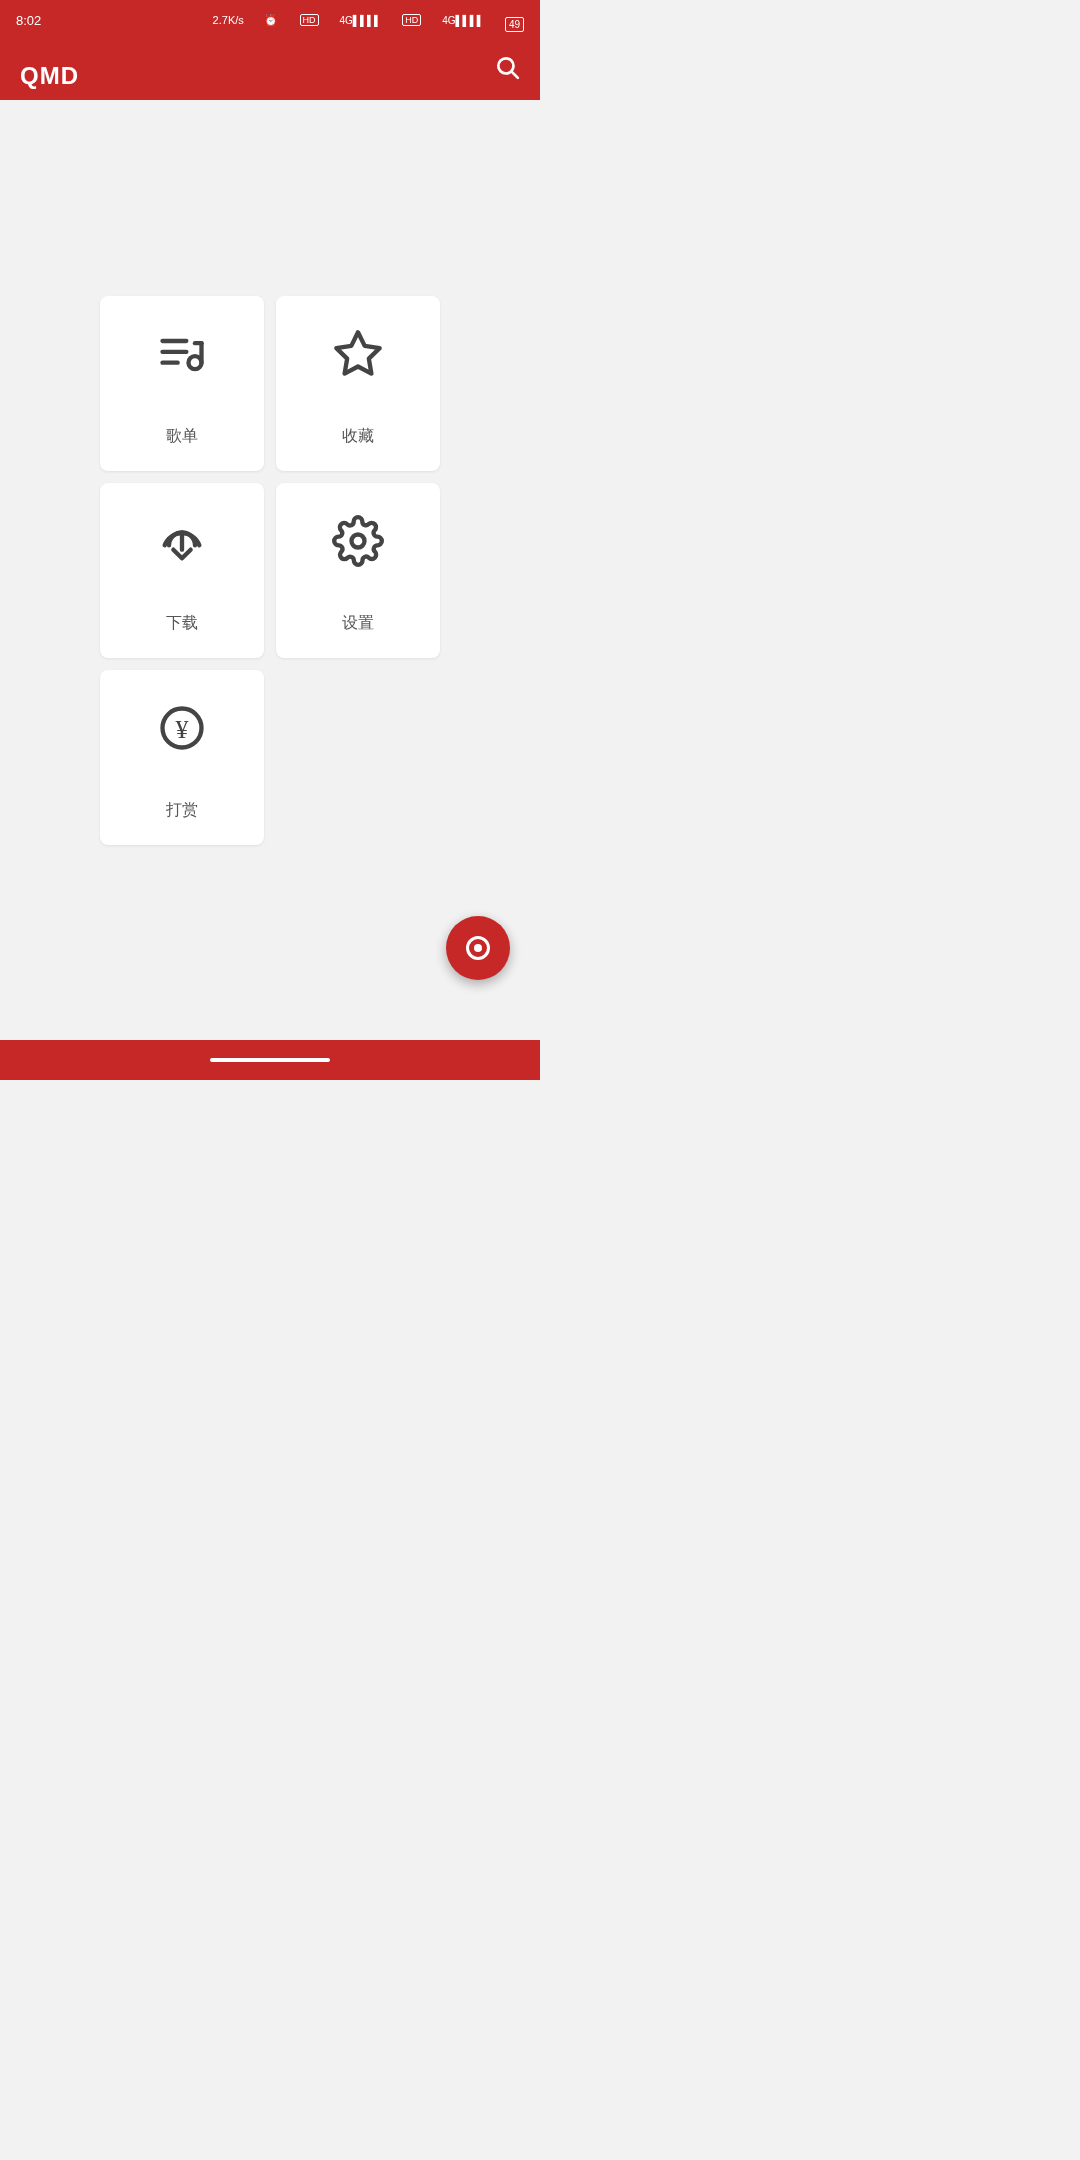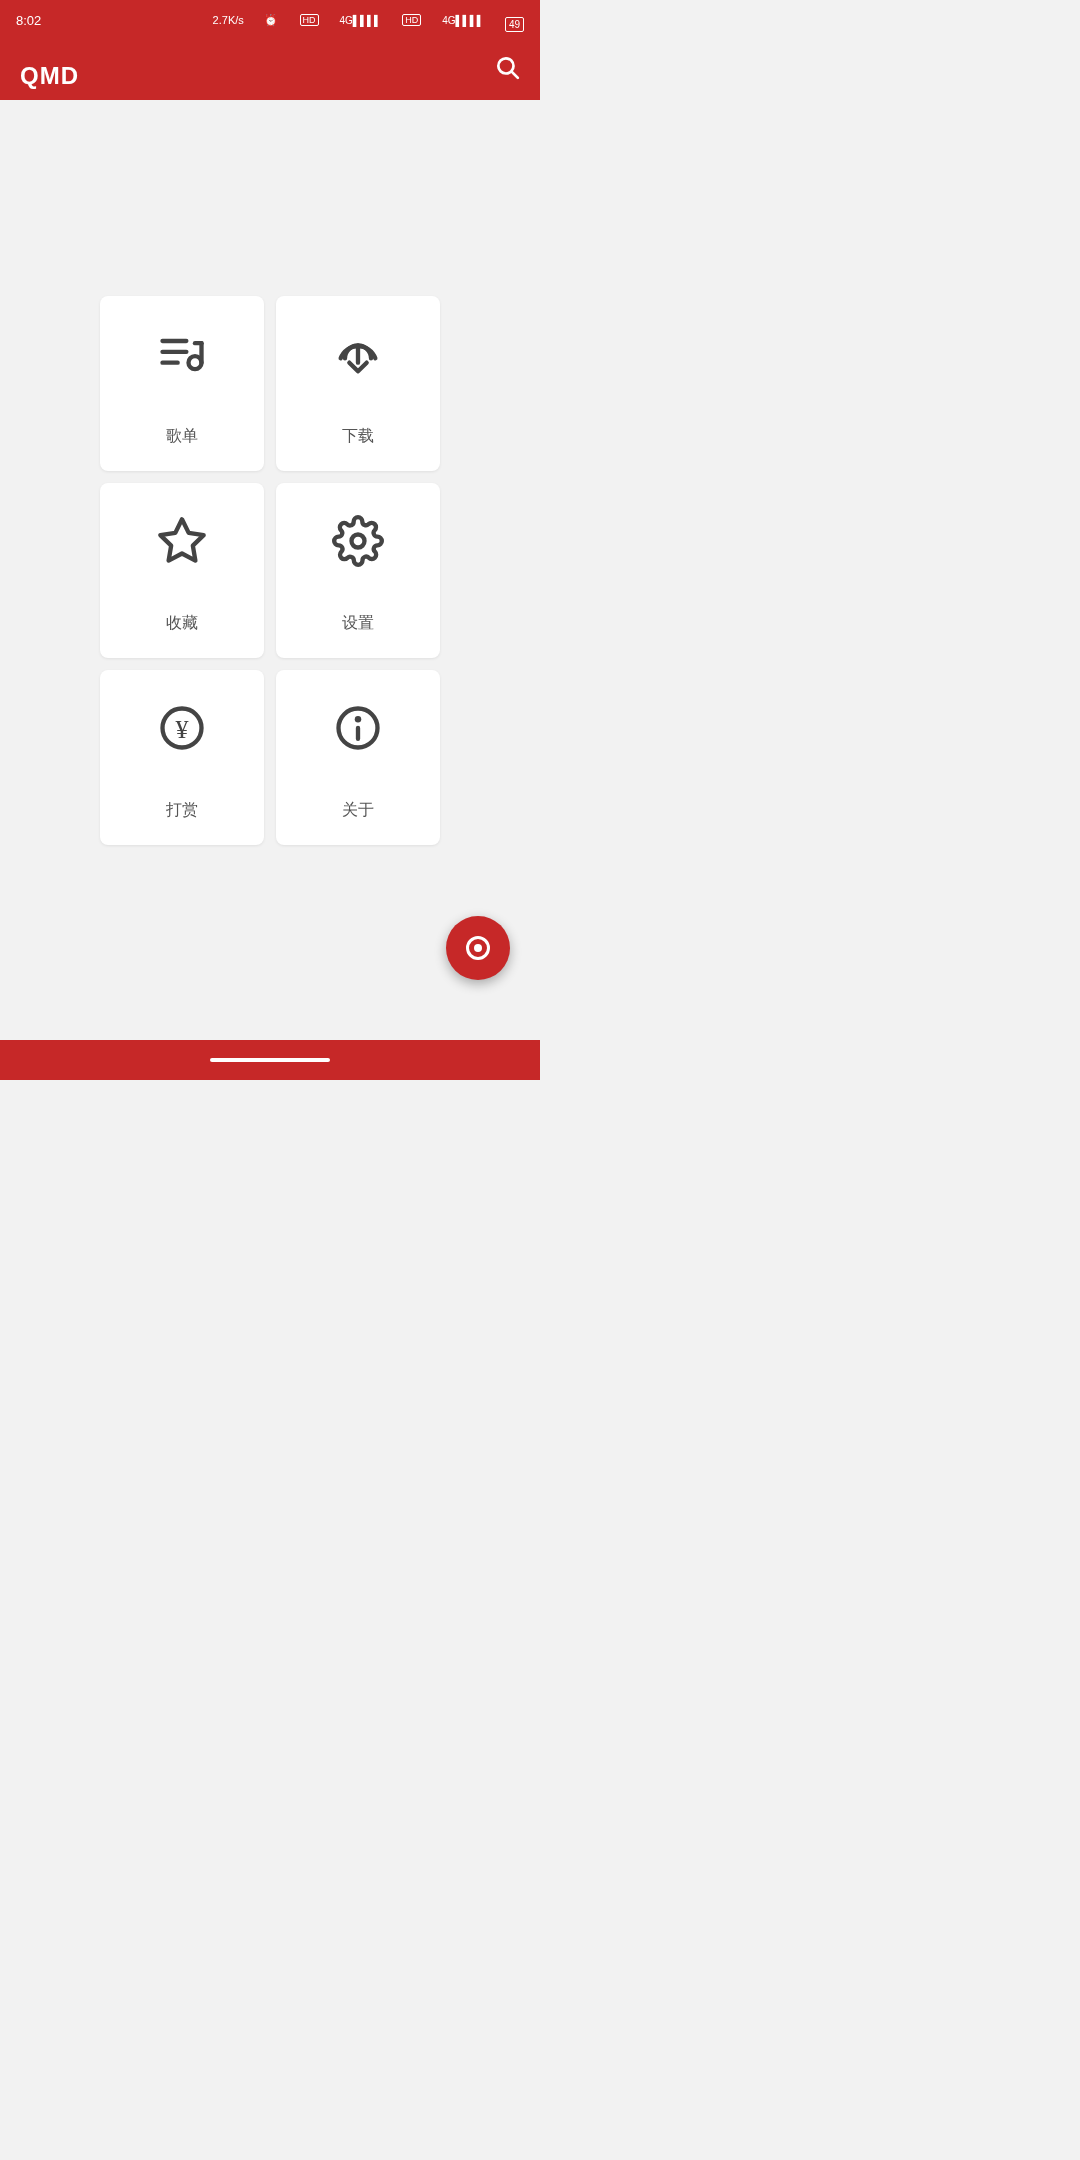--- a/index.html
+++ b/index.html
@@ -196,68 +196,58 @@
             <line x1="21" y1="7" x2="21" y2="16"></line>
             <line x1="18" y1="7" x2="21" y2="7"></line>
           </svg>
         </div>
         <span class="grid-label">歌单</span>
       </div>
 
       <div class="grid-item">
         <div class="grid-icon">
           <svg viewBox="0 0 24 24" stroke-linecap="round" stroke-linejoin="round">
+            <polygon points="12,2 15.09,8.26 22,9.27 17,14.14 18.18,21.02 12,17.77 5.82,21.02 7,14.14 2,9.27 8.91,8.26"></polygon>
+          </svg>
+        </div>
+        <span class="grid-label">收藏</span>
+      </div>
+
+      <div class="grid-item">
+        <div class="grid-icon">
+          <svg viewBox="0 0 24 24" stroke-linecap="round" stroke-linejoin="round">
             <path d="M18 14a6 6 0 0 0-12 0"></path>
             <path d="M12 8v8"></path>
             <polyline points="8,16 12,20 16,16"></polyline>
             <path d="M4 14a8.5 8.5 0 0 1 16 0"></path>
           </svg>
         </div>
         <span class="grid-label">下载</span>
       </div>
 
       <div class="grid-item">
         <div class="grid-icon">
           <svg viewBox="0 0 24 24" stroke-linecap="round" stroke-linejoin="round">
-            <polygon points="12,2 15.09,8.26 22,9.27 17,14.14 18.18,21.02 12,17.77 5.82,21.02 7,14.14 2,9.27 8.91,8.26"></polygon>
-          </svg>
-        </div>
-        <span class="grid-label">收藏</span>
-      </div>
-
-      <div class="grid-item">
-        <div class="grid-icon">
-          <svg viewBox="0 0 24 24" stroke-linecap="round" stroke-linejoin="round">
             <circle cx="12" cy="12" r="3"></circle>
             <path d="M19.4 15a1.65 1.65 0 0 0 .33 1.82l.06.06a2 2 0 1 1-2.83 2.83l-.06-.06a1.65 1.65 0 0 0-1.82-.33 1.65 1.65 0 0 0-1 1.51V21a2 2 0 1 1-4 0v-.09A1.65 1.65 0 0 0 9 19.4a1.65 1.65 0 0 0-1.82.33l-.06.06a2 2 0 1 1-2.83-2.83l.06-.06A1.65 1.65 0 0 0 4.68 15a1.65 1.65 0 0 0-1.51-1H3a2 2 0 1 1 0-4h.09A1.65 1.65 0 0 0 4.6 9a1.65 1.65 0 0 0-.33-1.82l-.06-.06a2 2 0 1 1 2.83-2.83l.06.06A1.65 1.65 0 0 0 9 4.68a1.65 1.65 0 0 0 1-1.51V3a2 2 0 1 1 4 0v.09a1.65 1.65 0 0 0 1 1.51 1.65 1.65 0 0 0 1.82-.33l.06-.06a2 2 0 1 1 2.83 2.83l-.06.06A1.65 1.65 0 0 0 19.4 9a1.65 1.65 0 0 0 1.51 1H21a2 2 0 1 1 0 4h-.09a1.65 1.65 0 0 0-1.51 1z"></path>
           </svg>
         </div>
         <span class="grid-label">设置</span>
       </div>
 
       <div class="grid-item">
         <div class="grid-icon">
           <svg viewBox="0 0 24 24" stroke-linecap="round" stroke-linejoin="round">
             <circle cx="12" cy="12" r="9"></circle>
             <text x="12" y="16.5" text-anchor="middle" font-size="12" stroke="none" fill="#444" font-family="serif">¥</text>
           </svg>
         </div>
         <span class="grid-label">打赏</span>
       </div>
 
-      <div class="grid-item">
-        <div class="grid-icon">
-          <svg viewBox="0 0 24 24" stroke-linecap="round" stroke-linejoin="round">
-            <circle cx="12" cy="12" r="9"></circle>
-            <line x1="12" y1="8" x2="12" y2="8" stroke-width="3"></line>
-            <line x1="12" y1="12" x2="12" y2="17"></line>
-          </svg>
-        </div>
-        <span class="grid-label">关于</span>
-      </div>
 
     </div>
   </div>
 
   <div class="fab">
     <div style="
       width: 24px;
       height: 24px;
       border-radius: 50%;
       border: 3px solid white;

